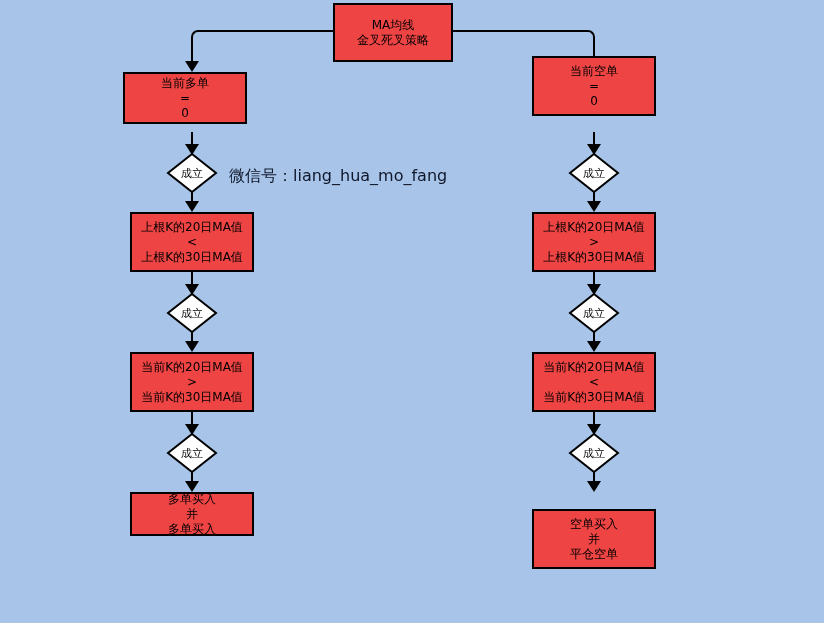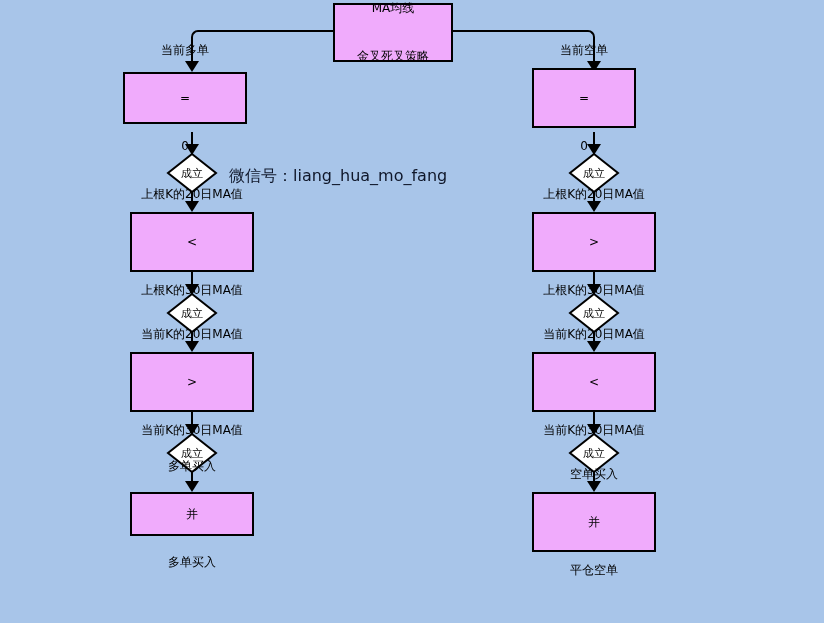--- a/index.html
+++ b/index.html
@@ -7,26 +7,26 @@
     position:relative;
     width:824px;height:623px;
     background:#a8c5e9;
     overflow:hidden;
     font-family:"DejaVu Sans", sans-serif;
     color:#000;
   }
   .box-node{
     position:absolute;
     box-sizing:border-box;
-    background:#f0abfc;
+    background:#ef4444;
     border:2px solid #000000;
     display:flex;flex-direction:column;
     align-items:center;justify-content:center;
     text-align:left;
-    font-size:12px;line-height:15px;gap:33px;
+    font-size:12px;line-height:15px;
   }
   .box-node span{white-space:nowrap;}
   .title-node{border-width:2px;}
   .vline{position:absolute;width:2px;background:#000000;}
   .arrowhead{
     position:absolute;width:0;height:0;
     border-left:7px solid transparent;
     border-right:7px solid transparent;
     border-top:11px solid #000000;
   }
@@ -117,21 +117,21 @@
   </div>
   <div class="vline" style="left:191px;top:471px;height:11px"></div>
   <div class="arrowhead" style="left:185px;top:481px"></div>
 
   <div class="box-node" style="left:130px;top:492px;width:124px;height:44px">
     <span>多单买入</span>
     <span>并</span>
     <span>多单买入</span>
   </div>
 
-  <div class="box-node" style="left:532px;top:68px;width:104px;height:60px">
+  <div class="box-node" style="left:532px;top:56px;width:124px;height:60px">
     <span>当前空单</span>
     <span>=</span>
     <span>0</span>
   </div>
 
   <div class="vline" style="left:593px;top:132px;height:13px"></div>
   <div class="arrowhead" style="left:587px;top:144px"></div>
   <div class="diamond" style="left:568px;top:153px">
     <svg width="52" height="40">
       <polygon points="26,1 50,20 26,39 2,20" fill="#ffffff" stroke="#000000" stroke-width="2"></polygon>
@@ -168,21 +168,21 @@
   <div class="arrowhead" style="left:587px;top:424px"></div>
   <div class="diamond" style="left:568px;top:433px">
     <svg width="52" height="40">
       <polygon points="26,1 50,20 26,39 2,20" fill="#ffffff" stroke="#000000" stroke-width="2"></polygon>
     </svg>
     <span class="dlabel">成立</span>
   </div>
   <div class="vline" style="left:593px;top:471px;height:11px"></div>
   <div class="arrowhead" style="left:587px;top:481px"></div>
 
-  <div class="box-node" style="left:532px;top:492px;width:124px;height:60px">
+  <div class="box-node" style="left:532px;top:509px;width:124px;height:60px">
     <span>空单买入</span>
     <span>并</span>
     <span>平仓空单</span>
   </div>
 
   <div class="watermark">微信号：liang_hua_mo_fang</div>
 
 </div>
 
 </body></html>

